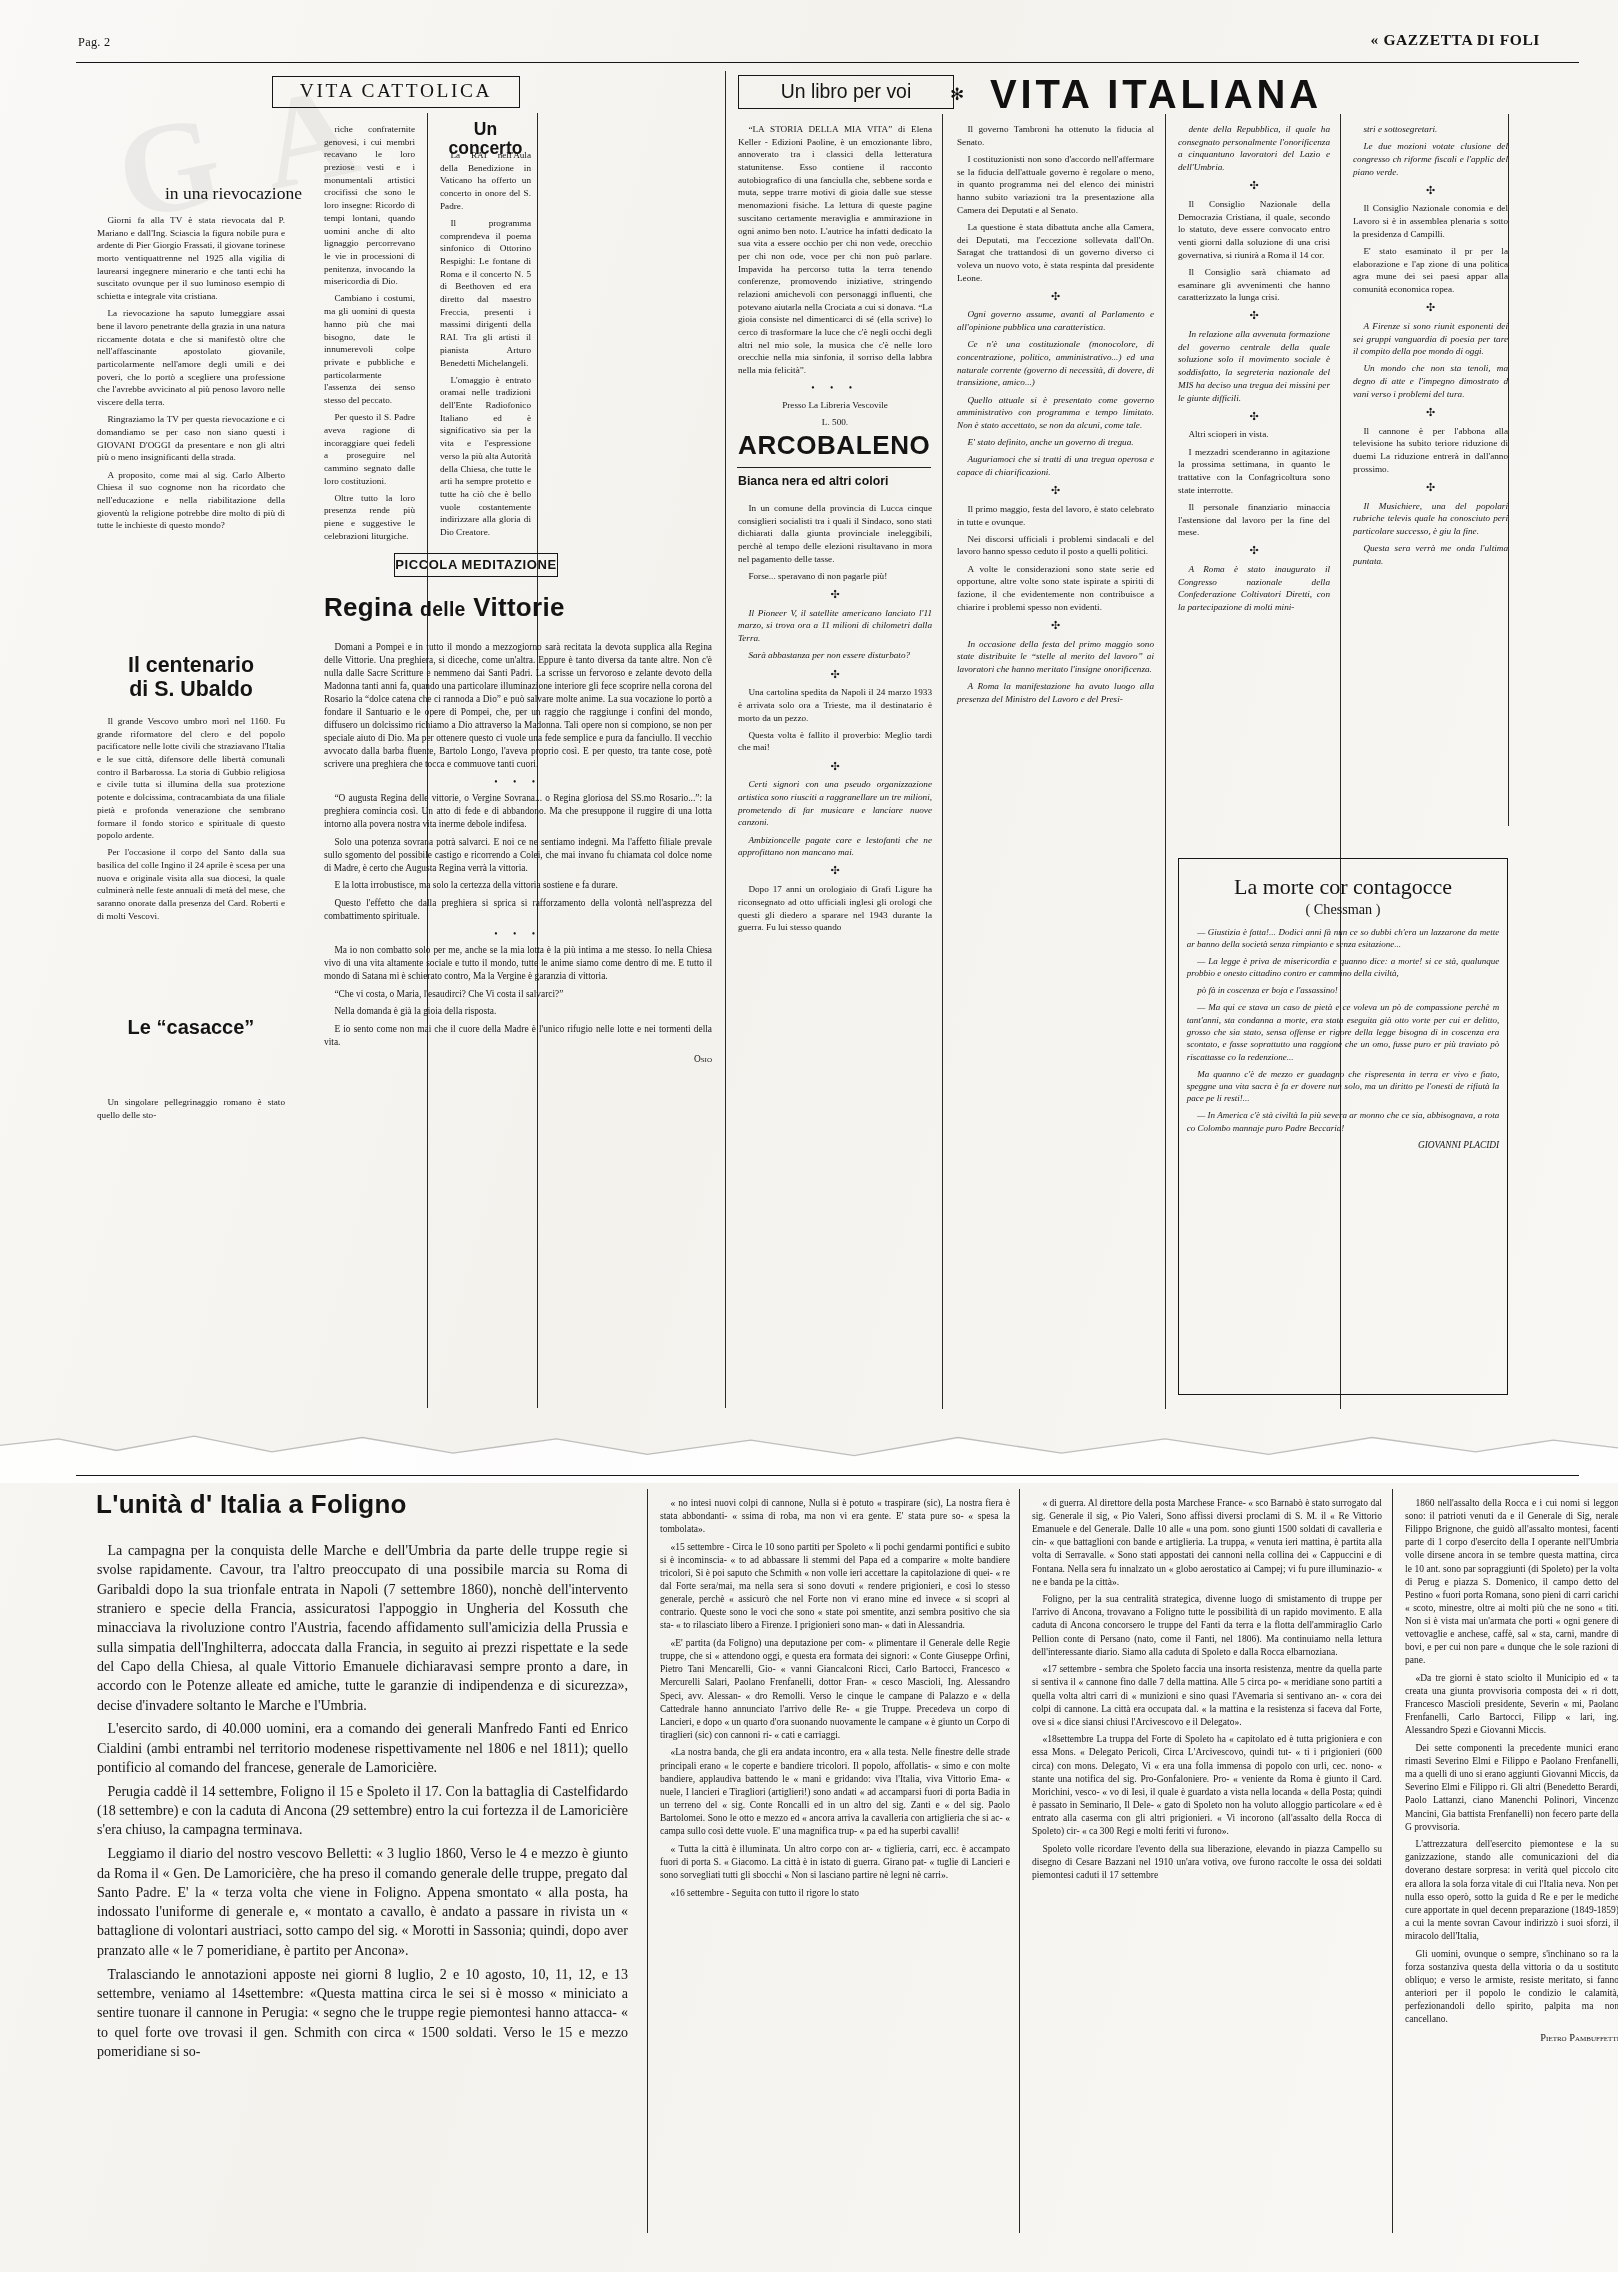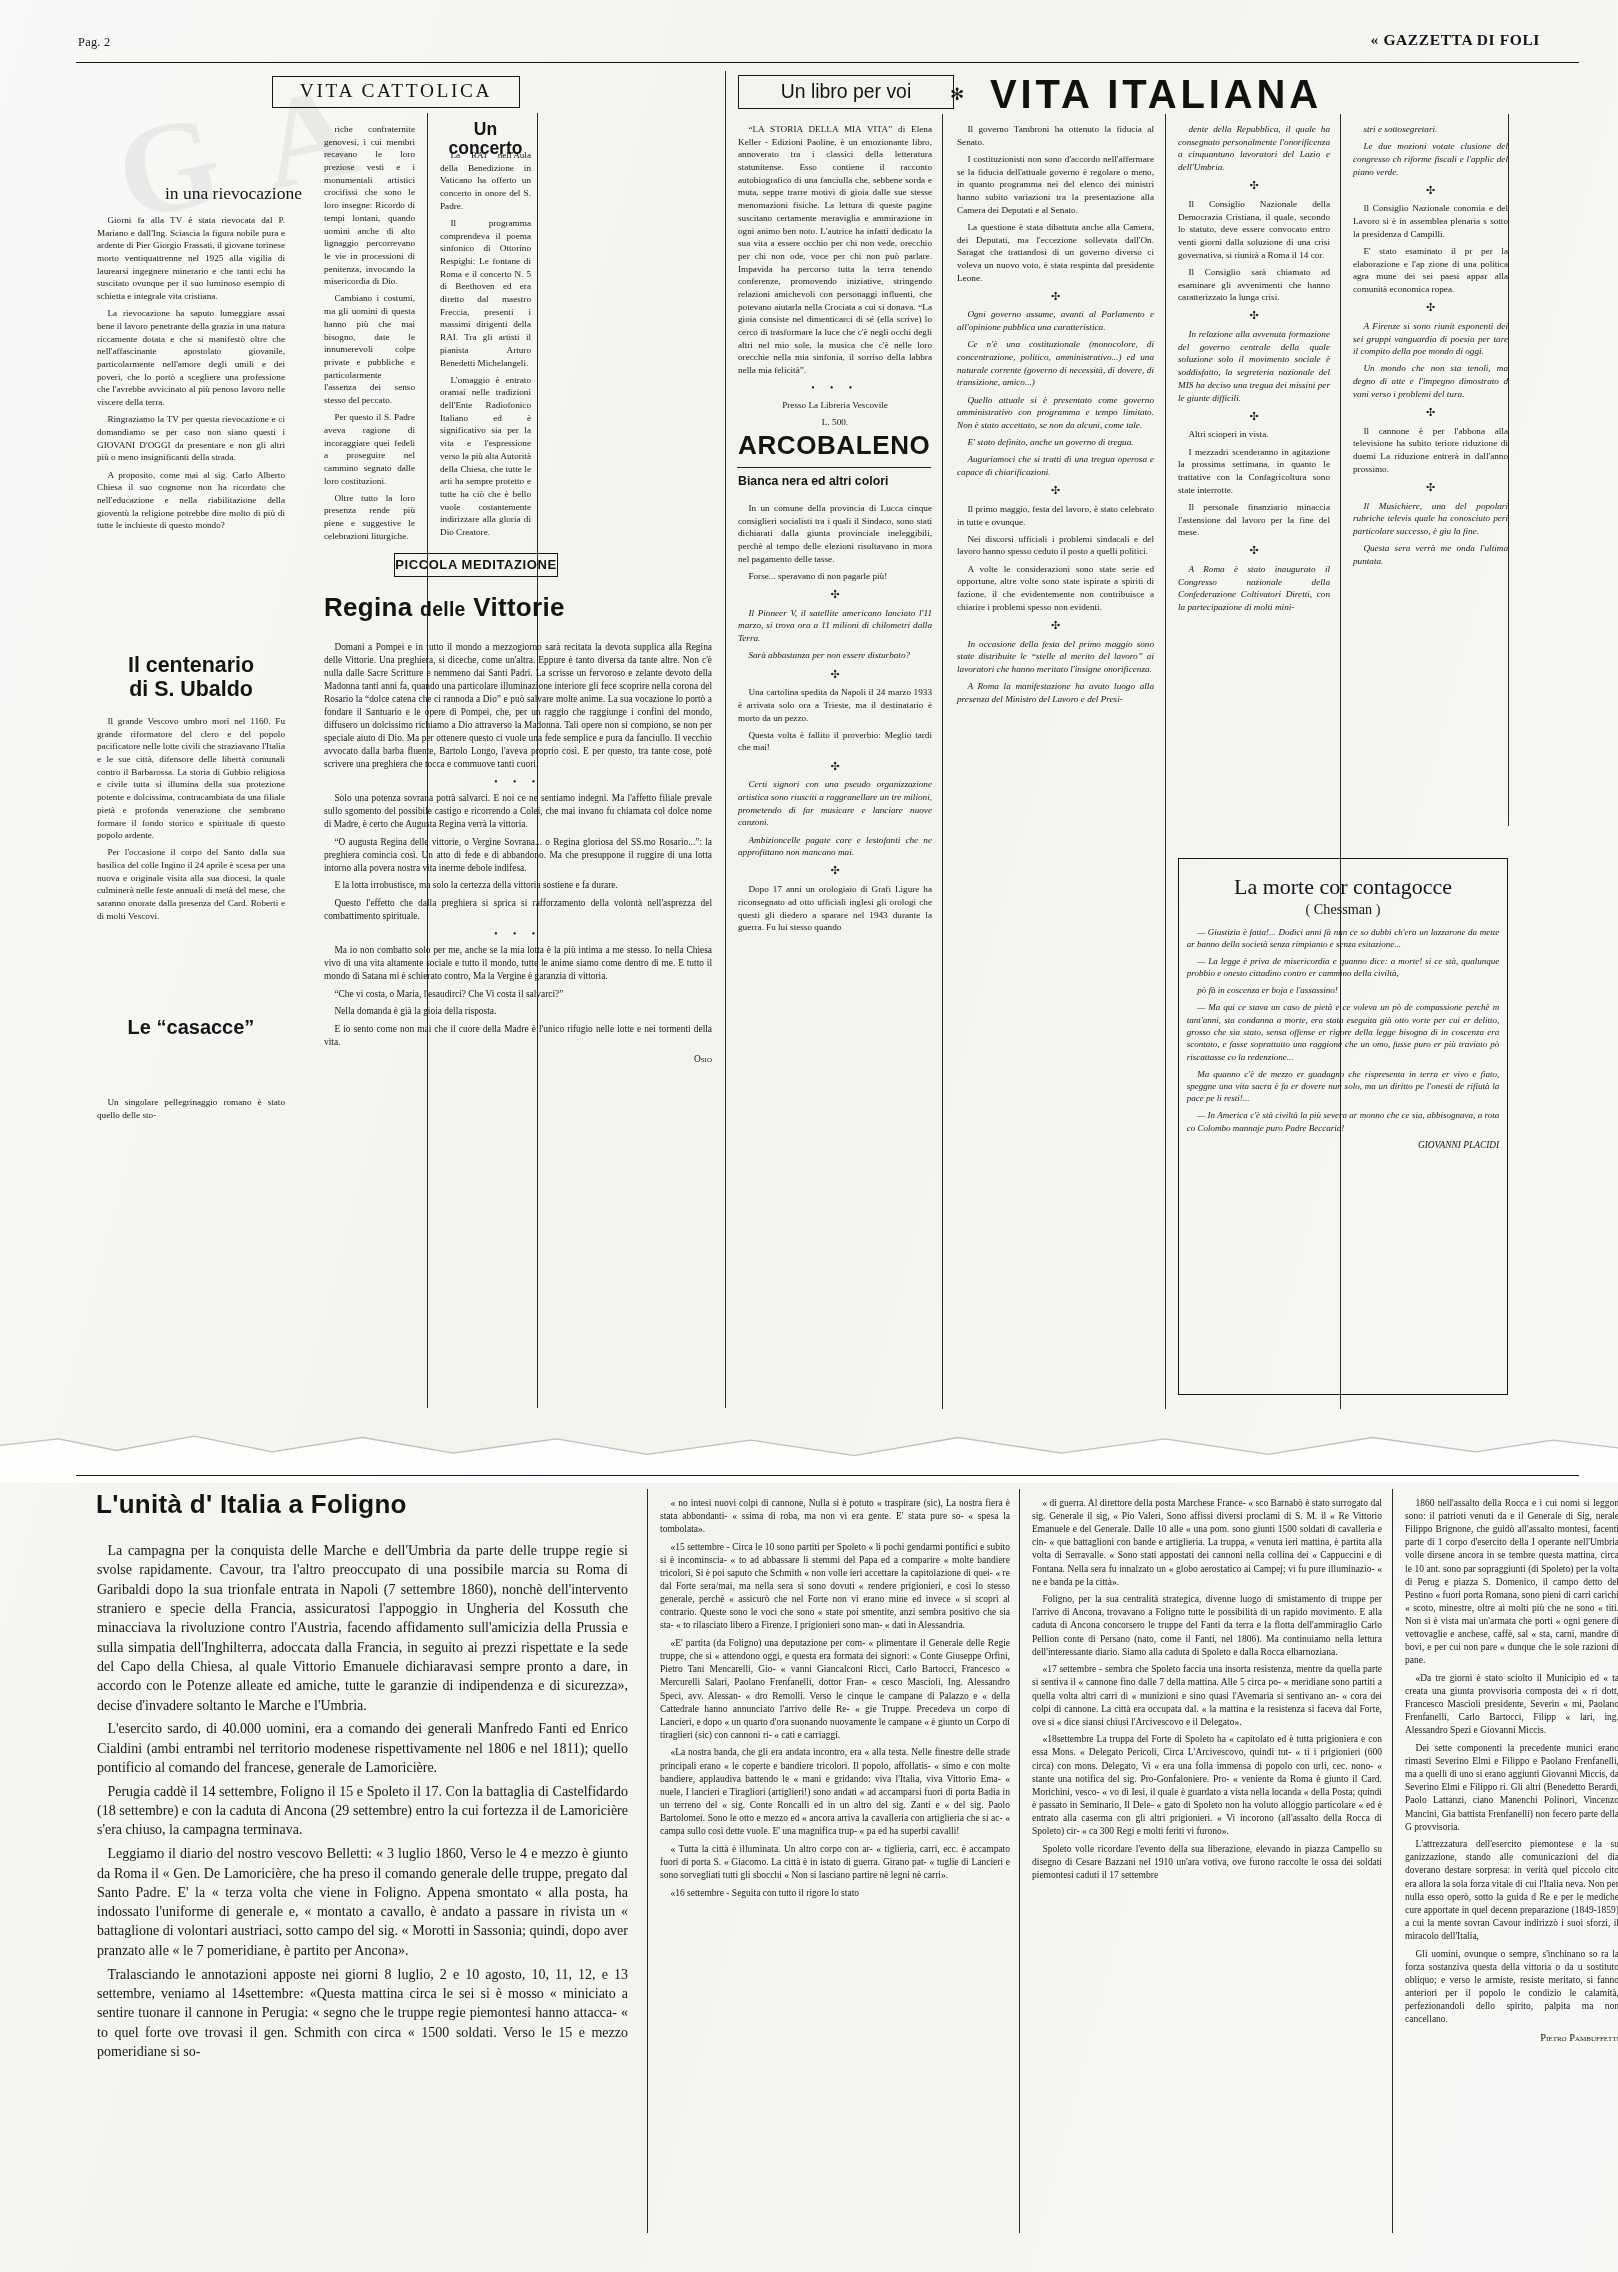--- a/index.html
+++ b/index.html
@@ -322,22 +322,22 @@
     <span>PICCOLA MEDITAZIONE</span>
   </div>
   <div class="regina-title" style="left:324px; top:592px; width:401px; text-align:left;">
     <span>Regina</span>
     <span style="font-size:19.4px;">delle</span>
     <span>Vittorie</span>
   </div>
   <div class="col" style="left:324px; top:641px; width:388px; font-size:9.4px;">
     <p>Domani a Pompei e in tutto il mondo a mezzogiorno sarà recitata la devota supplica alla Regina delle Vittorie. Una preghiera, si diceche, come un'altra. Eppure è tanto diversa da tante altre. Non c'è nulla dalle Sacre Scritture e nemmeno dai Santi Padri. La scrisse un fervoroso e zelante devoto della Madonna tanti anni fa, quando una particolare illuminazione interiore gli fece scoprire nella corona del Rosario la “dolce catena che ci rannoda a Dio” e può salvare molte anime. La sua vocazione lo portò a fondare il Santuario e le opere di Pompei, che, per un raggio che raggiunge i confini del mondo, diffusero un dolcissimo richiamo a Dio attraverso la Madonna. Tali opere non si compiono, se non per speciale aiuto di Dio. Ma per ottenere questo ci vuole una fede semplice e pura da fanciullo. Il vecchio avvocato dalla barba fluente, Bartolo Longo, l'aveva proprio così. E per questo, tra tante cose, potè scrivere una preghiera che tocca e commuove tanti cuori.</p>
     <div class="sep-dots">• • •</div>
+    <p>“O augusta Regina delle vittorie, o Vergine Sovrana... o Regina gloriosa del SS.mo Rosario...”: la preghiera comincia così. Un atto di fede e di abbandono. Ma che presuppone il ruggire di una lotta intorno alla povera nostra vita inerme debole indifesa.</p>
     <p>Solo una potenza sovrana potrà salvarci. E noi ce ne sentiamo indegni. Ma l'affetto filiale prevale sullo sgomento del possibile castigo e ricorrendo a Colei, che mai invano fu chiamata col dolce nome di Madre, è certo che Augusta Regina verrà la vittoria.</p>
-    <p>“O augusta Regina delle vittorie, o Vergine Sovrana... o Regina gloriosa del SS.mo Rosario...”: la preghiera comincia così. Un atto di fede e di abbandono. Ma che presuppone il ruggire di una lotta intorno alla povera nostra vita inerme debole indifesa.</p>
     <p>E la lotta irrobustisce, ma solo la certezza della vittoria sostiene e fa durare.</p>
     <p>Questo l'effetto che dalla preghiera si sprica si rafforzamento della volontà nell'asprezza del combattimento spirituale.</p>
     <div class="sep-dots">• • •</div>
     <p>Ma io non combatto solo per me, anche se la mia lotta è la più intima a me stesso. Io nella Chiesa vivo di una vita altamente sociale e tutto il mondo, tutte le anime siamo come dentro di me. E tutto il mondo di Satana mi è schierato contro, Ma la Vergine è garanzia di vittoria.</p>
     <p>“Che vi costa, o Maria, l'esaudirci? Che Vi costa il salvarci?”</p>
     <p>Nella domanda è già la gioia della risposta.</p>
     <p>E io sento come non mai che il cuore della Madre è l'unico rifugio nelle lotte e nei tormenti della vita.</p>
     <div class="sig">Osio</div>
   </div>
 

